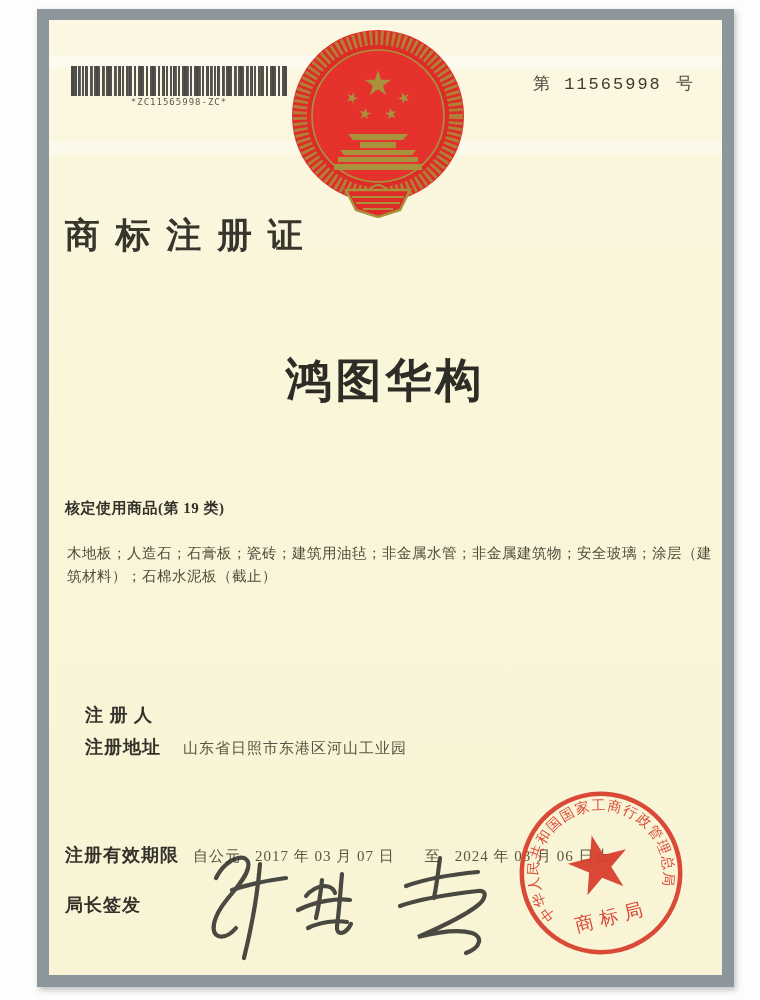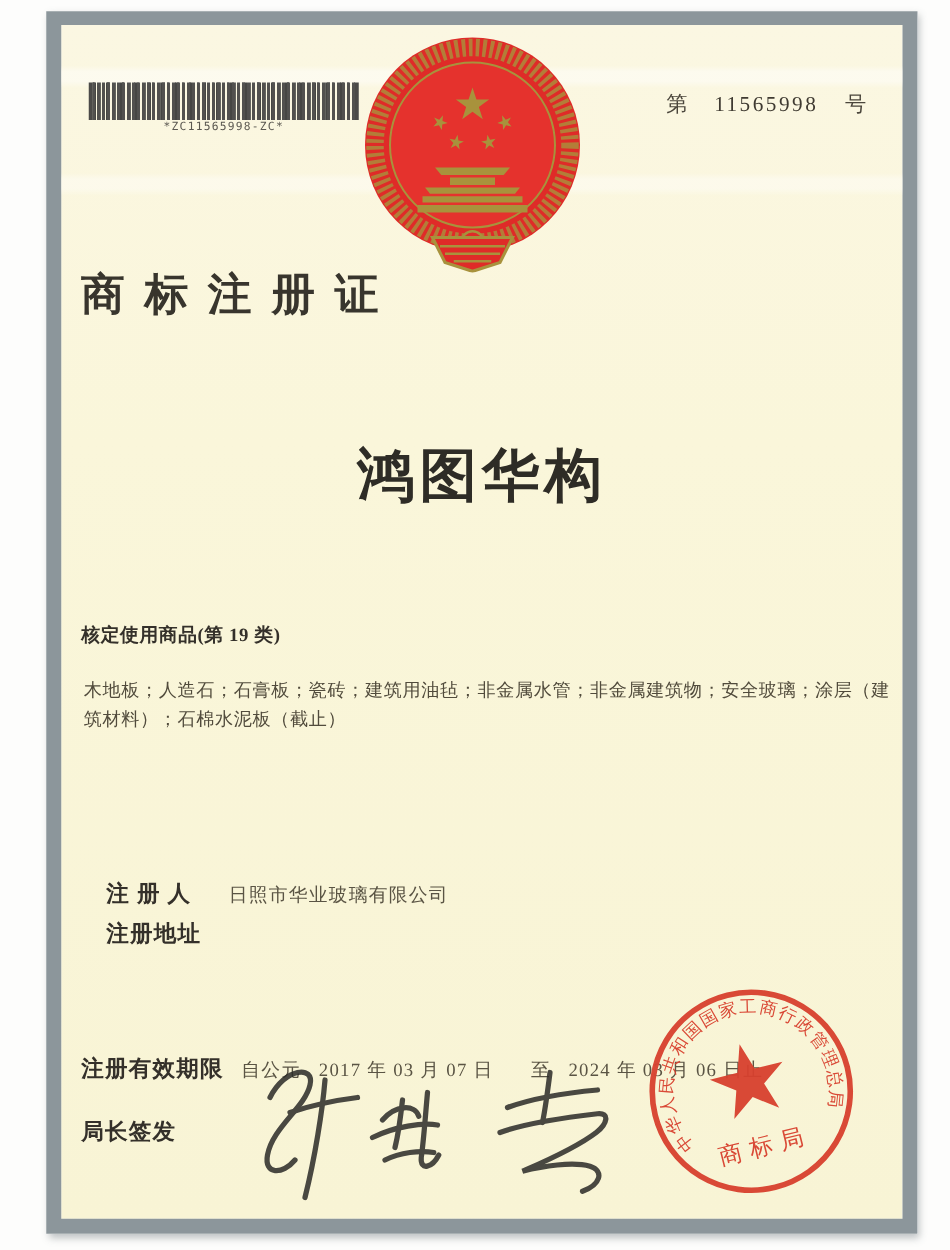--- a/index.html
+++ b/index.html
@@ -22,21 +22,21 @@
        repeating-linear-gradient(90deg,#2e2e2e 0 3px,transparent 3px 11px),
        repeating-linear-gradient(90deg,#50504e 0 1px,transparent 1px 6px);
      border-left:3px solid #333;border-right:3px solid #333;opacity:.88;}
   .barcode-text{margin-top:1px;text-align:center;font-family:"DejaVu Sans Mono",monospace;
      font-size:9px;letter-spacing:1px;color:#5a5750;}
 
   .emblem{position:absolute;left:239px;top:8px;width:180px;height:190px;}
 
   .cert-no{position:absolute;left:484px;top:52px;width:160px;display:flex;
      justify-content:space-between;align-items:baseline;font-size:17px;color:#4b463c;}
-  .cert-no .num{letter-spacing:2px;font-size:17px;color:#3f3a31;}
+  .cert-no .num{letter-spacing:2px;font-size:17px;color:#3f3a31;font-family:Liberation Mono, monospace;}
 
   .title{position:absolute;left:0;top:192px;width:100%;
      font-size:35px;font-weight:600;color:#38352d;letter-spacing:.45em;text-indent:.45em;}
 
   .tm-name{position:absolute;left:0;top:330px;width:100%;text-align:center;
      font-size:46px;font-weight:700;color:#2e2c26;letter-spacing:4px;}
 
   .goods-heading{position:absolute;left:16px;top:479px;font-size:15px;
      font-weight:700;color:#34302a;letter-spacing:.5px;}
   .goods-text{position:absolute;left:18px;top:522px;width:648px;font-size:14.5px;
@@ -103,25 +103,25 @@
 
       <div class="title">商标注册证</div>
 
       <div class="tm-name">鸿图华构</div>
 
       <div class="goods-heading">核定使用商品(第 19 类)</div>
       <div class="goods-text">木地板；人造石；石膏板；瓷砖；建筑用油毡；非金属水管；非金属建筑物；安全玻璃；涂层（建筑材料）；石棉水泥板（截止）</div>
 
       <div class="field-row row-registrant">
         <span class="field-label w-label">注 册 人</span>
-        <span class="field-value">日照市华业玻璃有限公司</span>
       </div>
 
       <div class="field-row row-address">
         <span class="field-label w-label">注册地址</span>
+        <span class="field-value">山东省日照市东港区河山工业园</span>
       </div>
 
       <div class="field-row row-validity">
         <span class="field-label">注册有效期限</span>
         <span class="gap-s"></span>
         <span class="validity-parts">
           <span class="field-value">自公元</span>
           <span class="gap-s"></span>
           <span class="field-value">2017 年 03 月 07 日</span>
           <span class="gap-m"></span>

